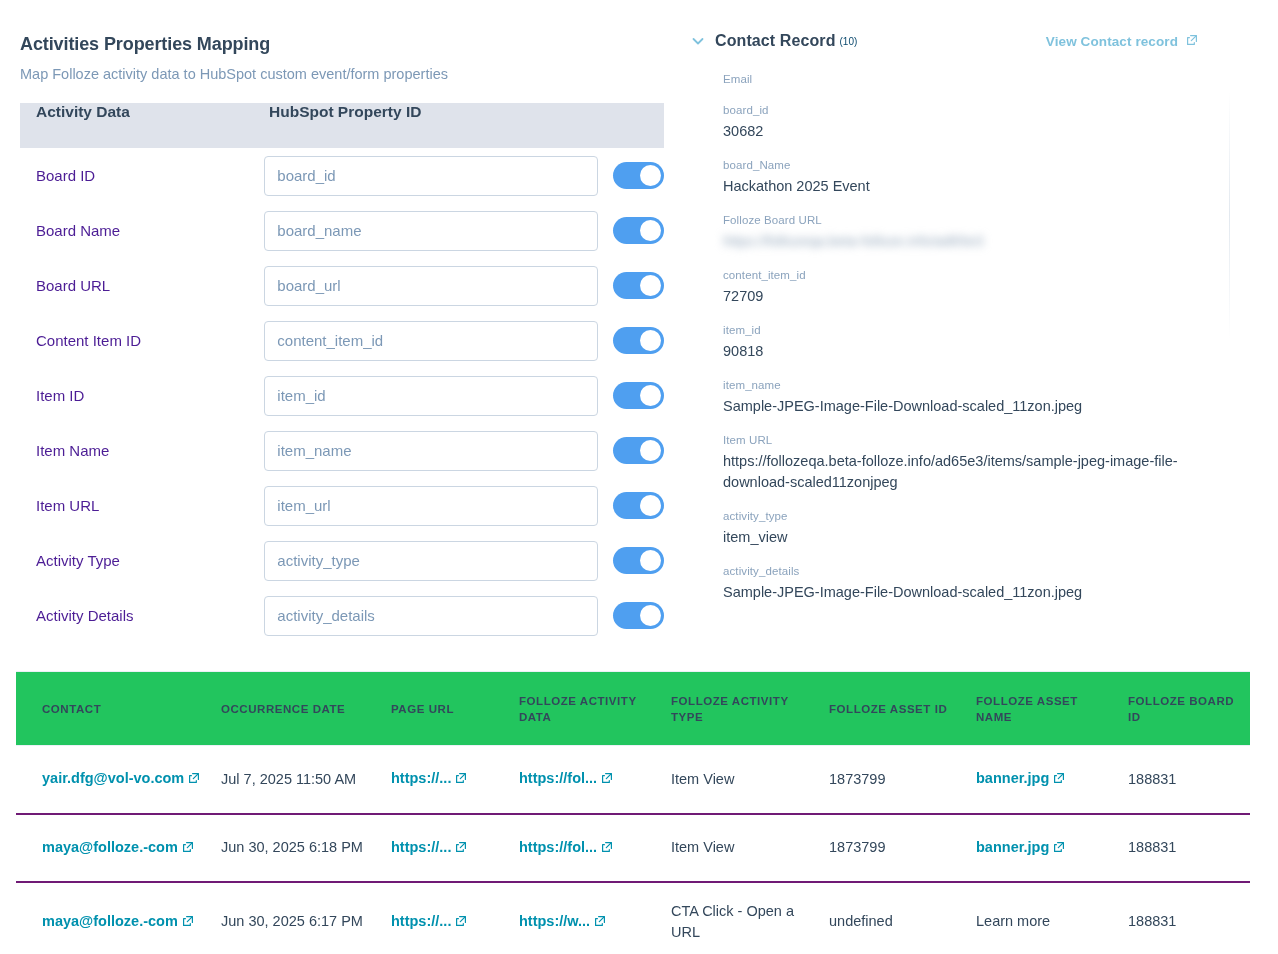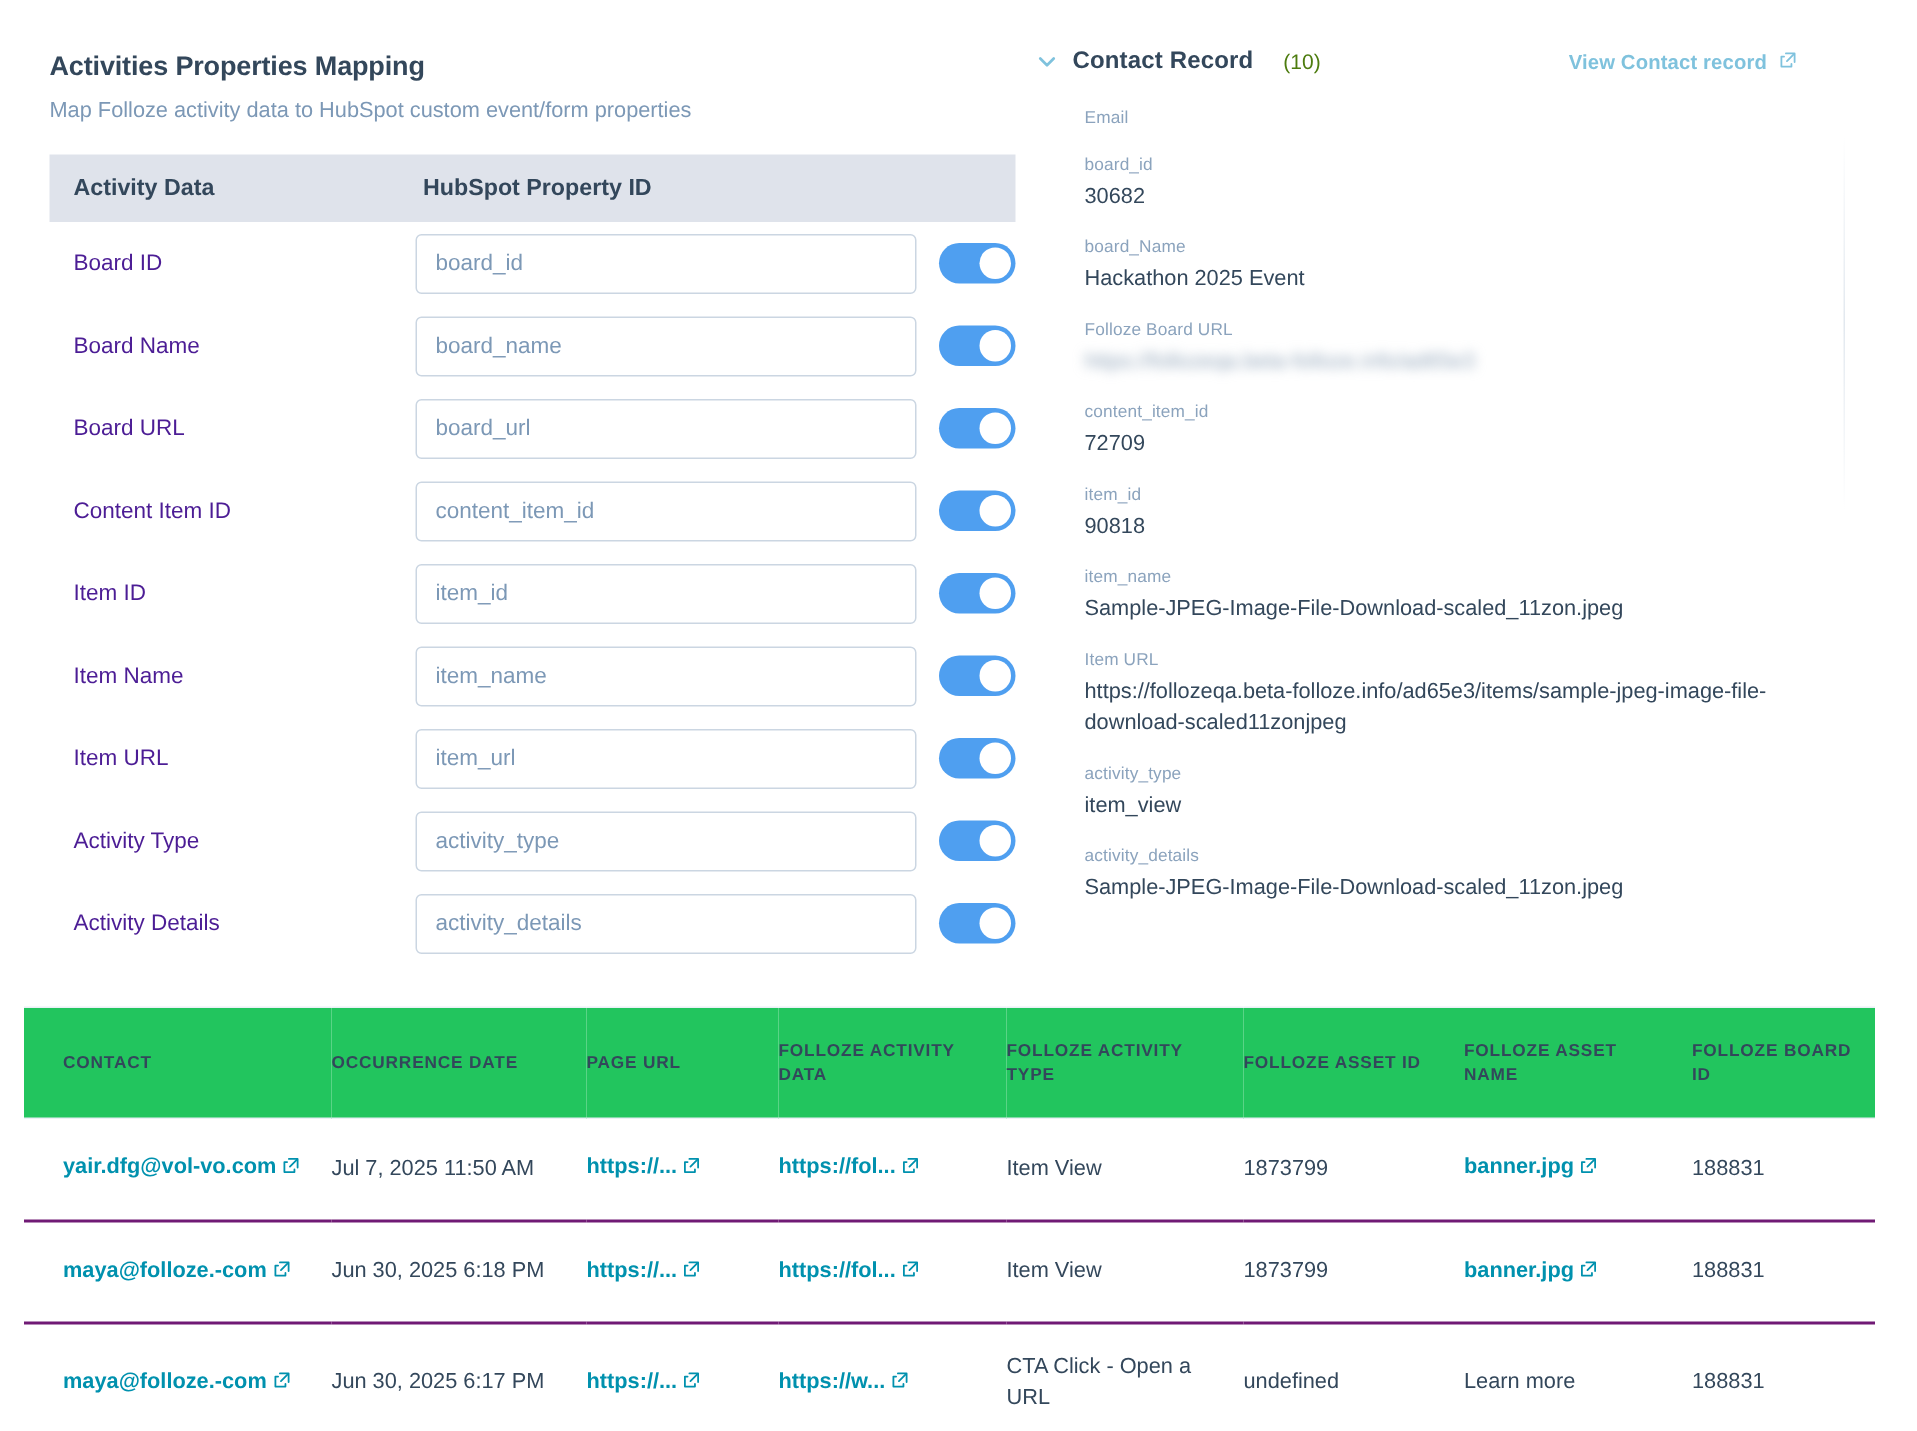--- a/index.html
+++ b/index.html
@@ -7,36 +7,36 @@
     width: 1278px; height: 954px;
     background: #ffffff;
     font-family: "Liberation Sans", sans-serif;
     color: #33475b;
     overflow: hidden;
   }
   #root { position: relative; width: 1278px; height: 954px; }
 
   
   #left-pane {
-    position: absolute; left: 17px; top: 0;
+    position: absolute; left: 4px; top: 0;
     width: 672px; height: 662px;
     padding: 34px 14px 0 16px;
   }
   .section-title {
     font-size: 18px; font-weight: 700; color: #33475b;
     letter-spacing: -0.1px;
   }
   .section-sub {
     margin-top: 11px;
     font-size: 14.5px; color: #7c98b6; font-weight: 400;
   }
 
   .map-table { margin-top: 21px; width: 644px; }
   .map-head {
-    display: flex; align-items: center;
+    display: flex; 
     height: 45px;
     background: #dfe3eb;
     padding: 0 16px;
   }
   .map-head .col-a { width: 233px; font-size: 15.5px; font-weight: 600; color: #33475b; }
   .map-head .col-b { font-size: 15.5px; font-weight: 600; color: #33475b; }
 
   .map-row {
     display: flex; align-items: center;
     height: 55px;
@@ -94,21 +94,21 @@
     width: 16px; height: 16px; flex: none;
     margin-right: 9px;
     position: relative;
   }
   .chev svg { display: block; }
   .cr-title {
     font-size: 16px; font-weight: 700; color: #33475b;
     letter-spacing: 0.1px;
   }
   .cr-count {
-    margin-left: 20px; font-size: 14px; color: #4d7c0f; font-weight: 400;
+    margin-left: 4px; font-size: 10px; color: #0c4a6e; font-weight: 400;
   }
   .cr-link {
     margin-left: auto; margin-right: 32px;
     display: flex; align-items: center; gap: 8px;
     font-size: 13.5px; font-weight: 700; color: #7fc2dd;
     cursor: pointer; letter-spacing: 0.1px;
   }
 
   .cr-fields { margin-top: 19px; padding-left: 33px; }
   .cr-field { margin-bottom: 15px; }

